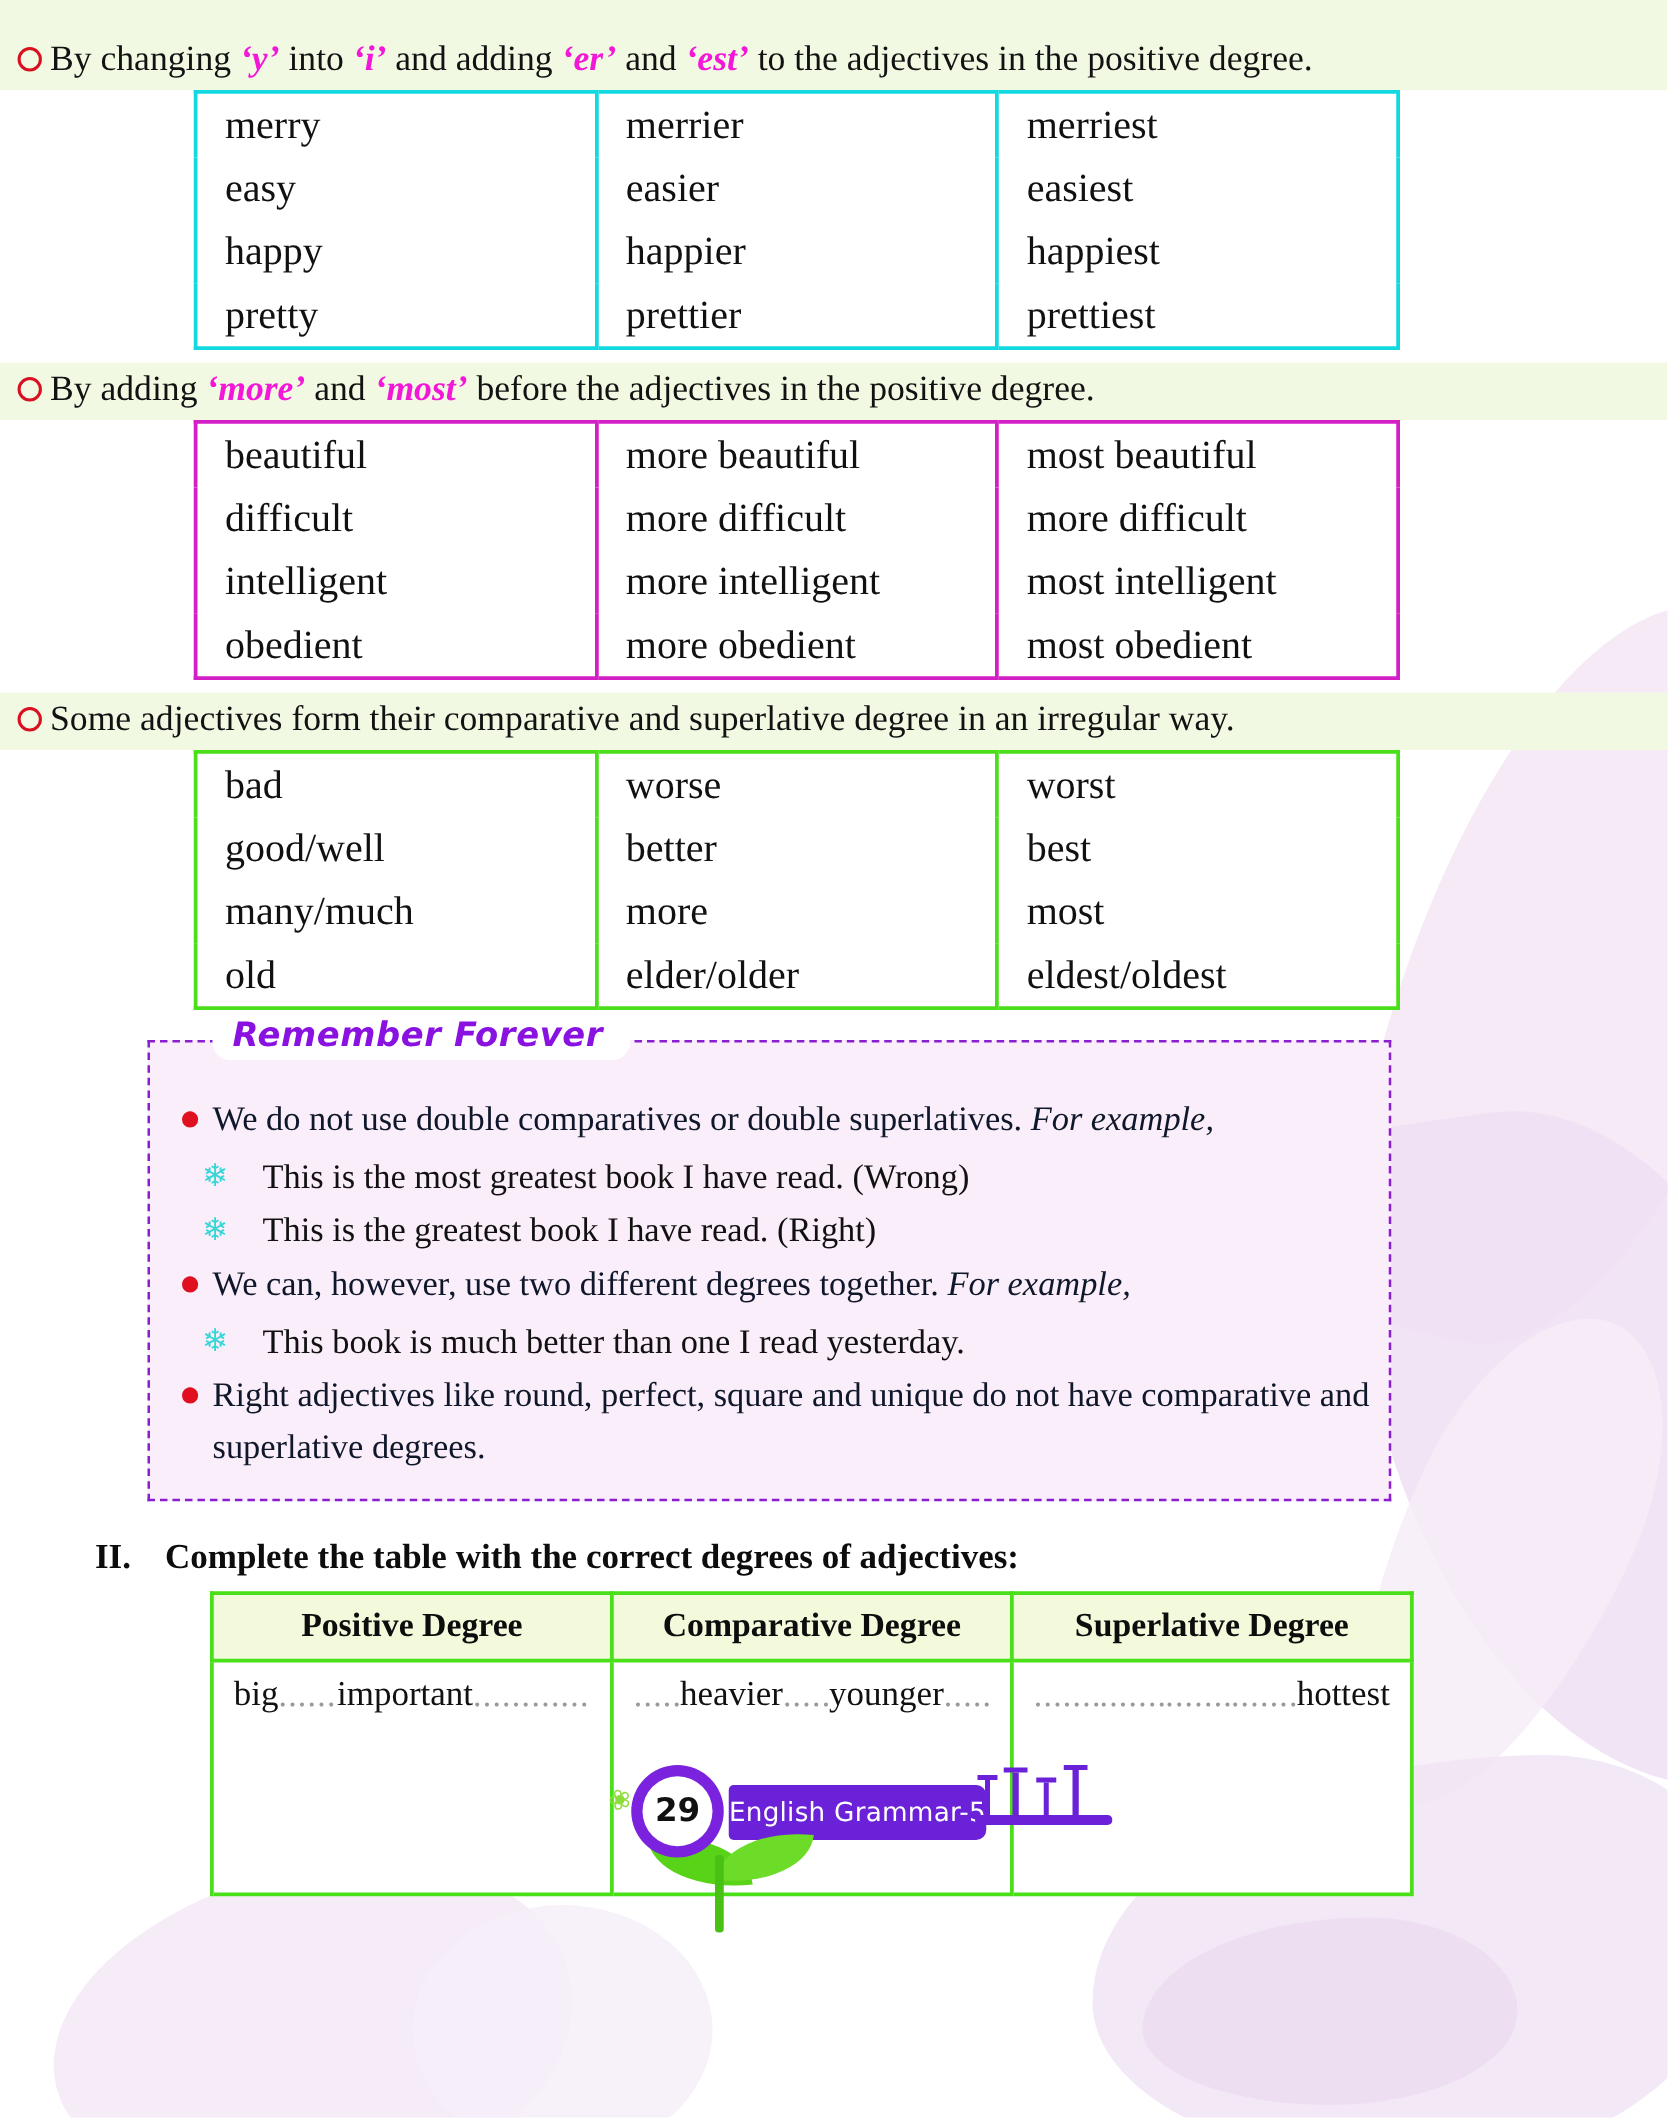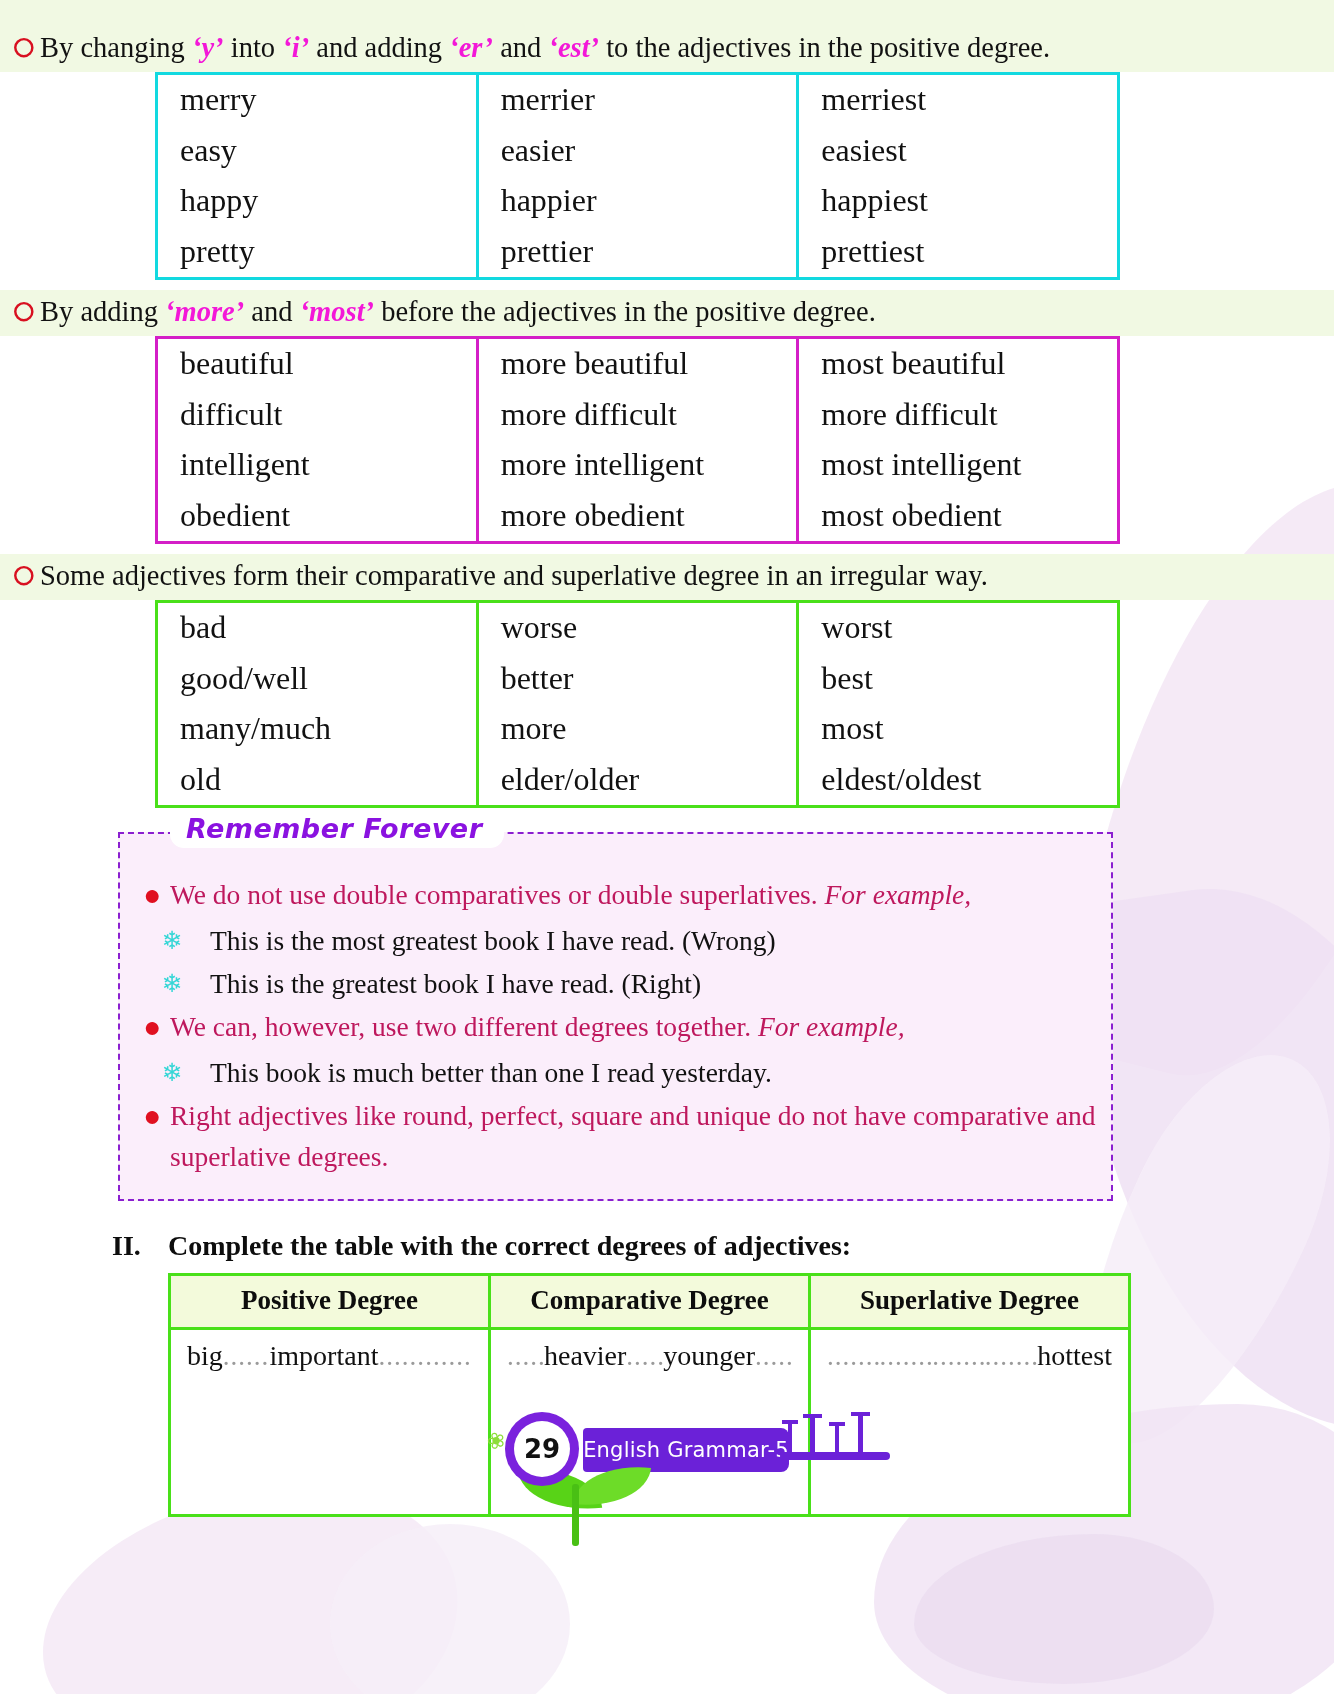--- a/index.html
+++ b/index.html
@@ -73,32 +73,32 @@
     color:#8a12e0;font-size:27px;font-weight:bold;font-style:italic;
     letter-spacing:.5px;font-family:"DejaVu Sans", sans-serif;
     white-space:nowrap;
   }
   .rf-item{display:flex;align-items:flex-start;margin:0 0 4px 0;}
   .rf-dot{
     flex:0 0 36px;width:36px;color:#e01020;font-size:30px;line-height:42px;
     text-align:center;
   }
   .rf-main{
-    flex:1;font-size:27.5px;line-height:41px;color:#be185d;
+    flex:1;font-size:27.5px;line-height:41px;color:#0f172a;
   }
   .rf-sub{display:flex;align-items:flex-start;margin:0 0 2px 0;}
   .rf-star{
     flex:0 0 76px;width:76px;color:#35d6d6;font-size:25px;line-height:41px;
     text-align:center;font-family:"DejaVu Sans", sans-serif;
   }
   .rf-subtext{flex:1;font-size:27.5px;line-height:41px;color:#111;}
   .ital{font-style:italic;}
 
   
-  .sect{display:flex;align-items:flex-start;margin:26px 0 8px 0;padding-left:112px;}
+  .sect{display:flex;align-items:flex-start;margin:26px 0 8px 0;padding-left:76px;}
   .sect-num{
     flex:0 0 56px;width:56px;font-size:28px;font-weight:bold;color:#0d0d0d;
     line-height:38px;
   }
   .sect-title{
     flex:1;font-size:28px;font-weight:bold;color:#0d0d0d;line-height:38px;
   }
 
   
   .ex-table{

